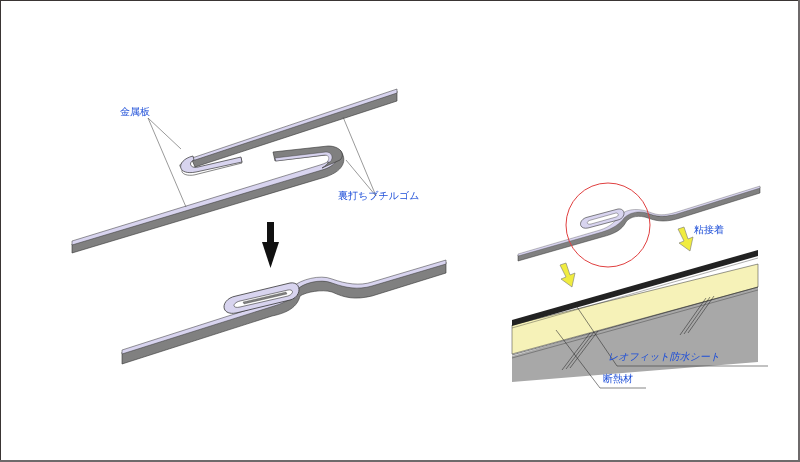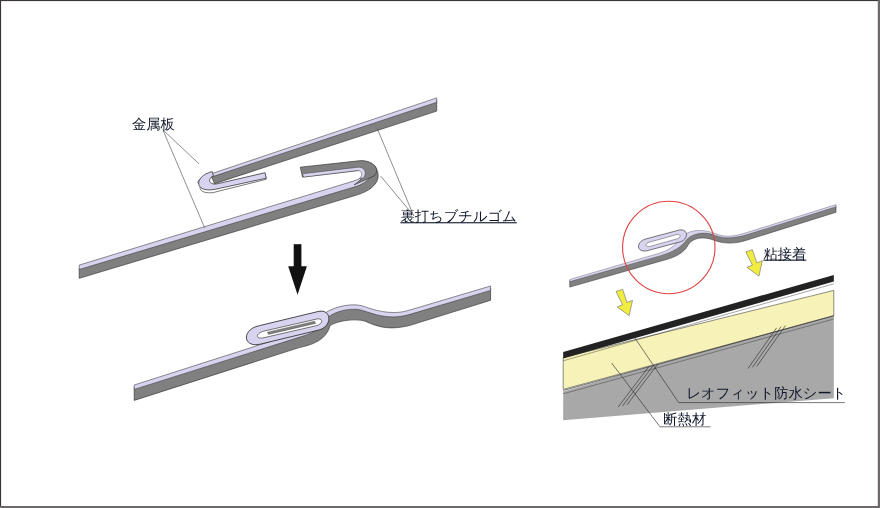--- a/index.html
+++ b/index.html
@@ -5,21 +5,21 @@
   html, body { margin: 0; padding: 0; background: #ffffff; }
   body { width: 800px; height: 462px; overflow: hidden; font-family: "DejaVu Sans", "Liberation Sans", sans-serif; }
   .frame {
     position: absolute; left: 0; top: 0; width: 798px; height: 460px;
     border: 1px solid #3a3534; background: #ffffff;
   }
   .frame-shadow { position:absolute; right:0; top:0; width:2px; height:462px; background:#6e6a6b; }
   .frame-shadow-b { position:absolute; left:0; bottom:0; width:800px; height:2px; background:#6e6a6b; }
   svg.diagram { position: absolute; left: 0; top: 0; }
   .label {
-    position: absolute; font-size: 13px; color: #0f172a; white-space: nowrap; line-height: 1;
+    position: absolute; font-size: 10px; color: #1d4ed8; white-space: nowrap; line-height: 1;
   }
 </style>
 </head>
 <body>
 
 <div class="frame"></div>
 <div class="frame-shadow"></div>
 <div class="frame-shadow-b"></div>
 
 <svg class="diagram" width="800" height="462" viewBox="0 0 800 462">
@@ -106,16 +106,16 @@
 
   <g stroke="#333" stroke-width="0.6" fill="none">
     <line x1="577" y1="307" x2="617" y2="366"></line>
     <line x1="617" y1="366" x2="768" y2="366"></line>
     <line x1="556" y1="330" x2="600" y2="388"></line>
     <line x1="600" y1="388" x2="646" y2="388"></line>
   </g>
 </svg>
 
 <div class="label" style="left:120px;top:107px;">金属板</div>
-<div class="label" style="left:364px;top:191px;text-decoration:underline;">裏打ちブチルゴム</div>
-<div class="label" style="left:694px;top:225px;text-decoration:underline;">粘接着</div>
-<div class="label" style="left:624px;top:352px;">レオフィット防水シート</div>
+<div class="label" style="left:338px;top:191px;">裏打ちブチルゴム</div>
+<div class="label" style="left:694px;top:225px;">粘接着</div>
+<div class="label" style="left:608px;top:352px;font-style:italic;">レオフィット防水シート</div>
 <div class="label" style="left:603px;top:374px;font-family:Liberation Serif, serif;">断熱材</div>
 
 </body></html>

